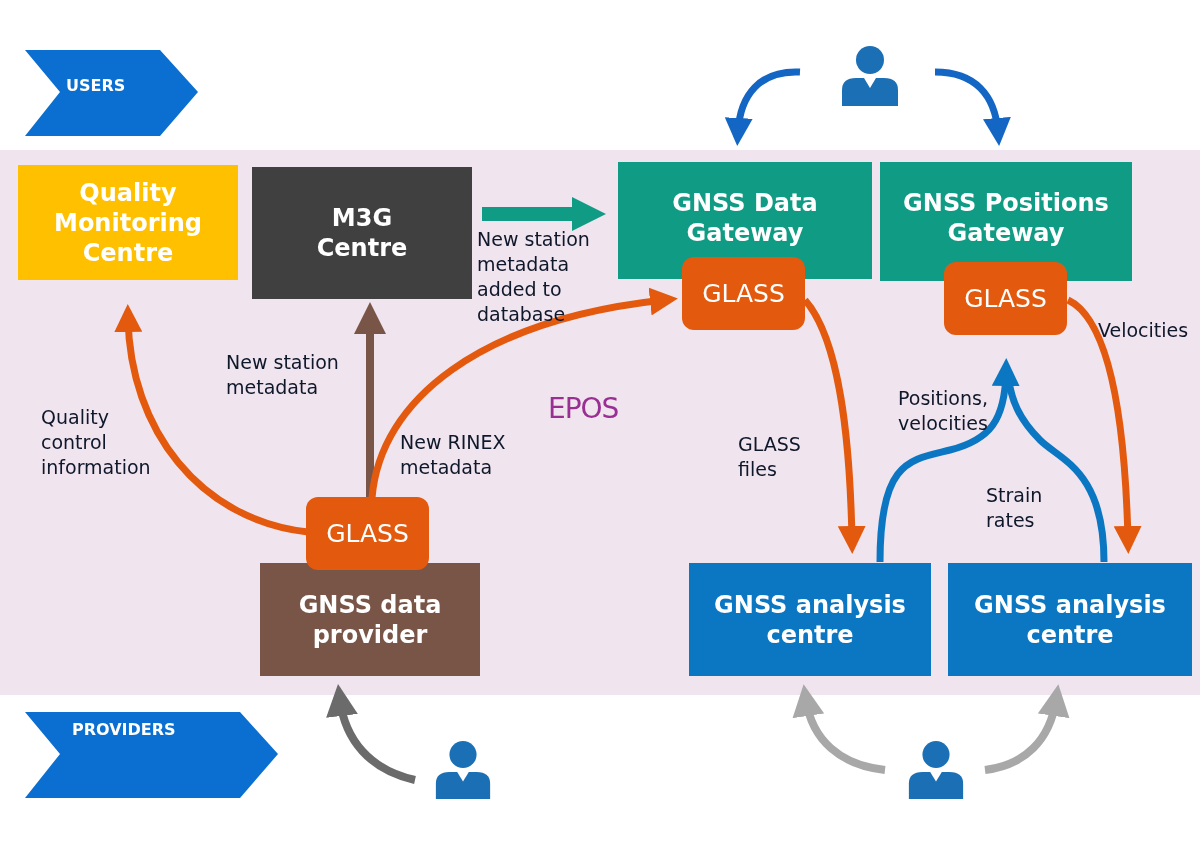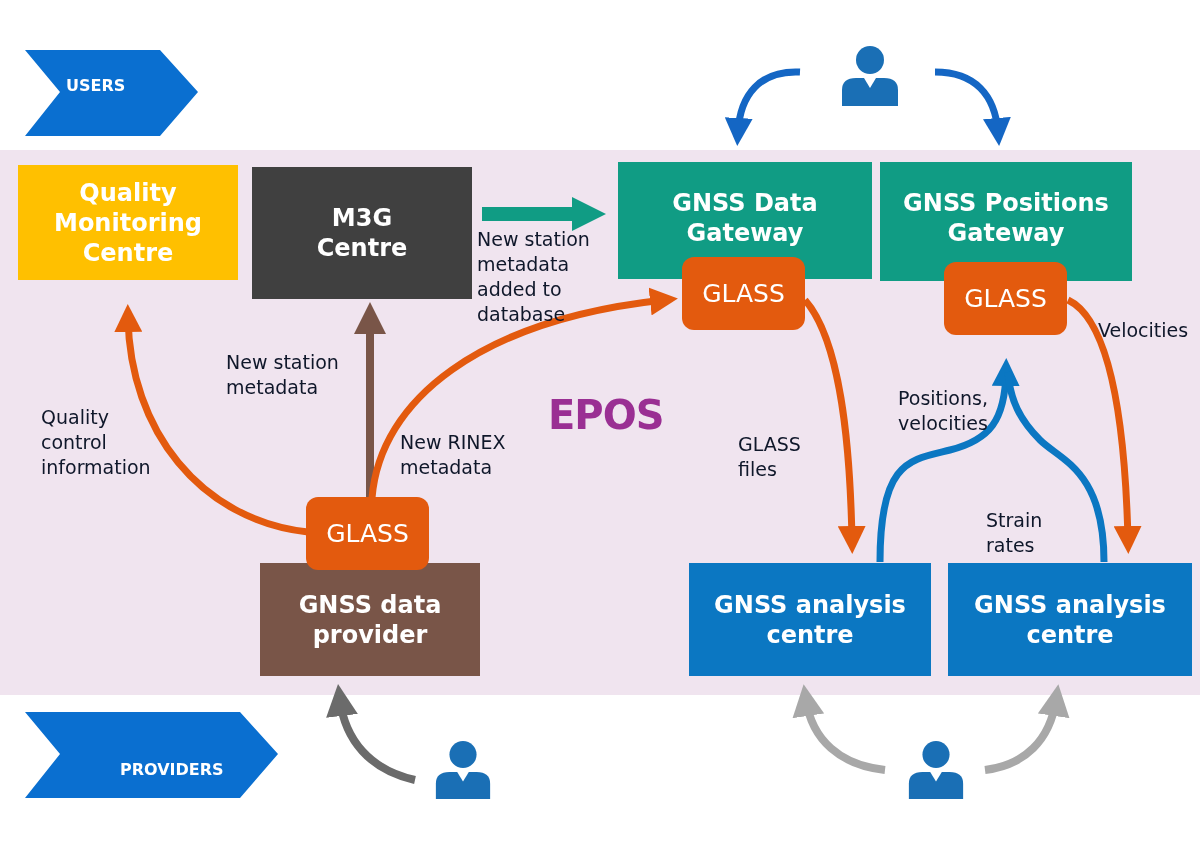--- a/index.html
+++ b/index.html
@@ -4,21 +4,21 @@
 <style>
   html, body { margin: 0; padding: 0; }
   body { width: 1200px; height: 847px; position: relative; background: #ffffff; overflow: hidden; font-family: "DejaVu Sans", sans-serif; }
   .band { position: absolute; left: 0; top: 150px; width: 1200px; height: 545px; background: #f0e4ef; }
   .box { position: absolute; display: flex; align-items: center; justify-content: center; text-align: center; color: #fff; font-weight: bold; font-size: 24px; line-height: 30px; white-space: pre-line; }
   .glass { position: absolute; display: flex; align-items: center; justify-content: center; color: #fff; font-size: 25px; background: #e35a0e; border-radius: 12px; }
   .lbl { position: absolute; color: #0f172a; font-size: 19px; line-height: 25px; white-space: pre-line; }
   .chev { position: absolute; color: #fff; font-weight: bold; font-size: 16px; display: flex; align-items: center; }
   svg.overlay { position: absolute; left: 0; top: 0; width: 1200px; height: 847px; pointer-events: none; }
   .person { position: absolute; }
-  .epos { position: absolute; left: 548px; top: 392px; font-weight: bold; font-size: 40px; color: #9a2f93; letter-spacing: -1px; }
+  .epos { position: absolute; left: 548px; top: 392px; font-weight: normal; font-size: 28px; color: #9a2f93; letter-spacing: -1px; }
 </style>
 </head>
 <body>
 
 <div class="band"></div>
 
 <svg class="overlay" viewBox="0 0 1200 847">
   <defs>
     <marker id="ahO" markerWidth="4" markerHeight="4" refX="2" refY="2" orient="auto">
         <path d="M0,0 L4,2 L0,4 Z" fill="#e35a0e"></path>
@@ -62,21 +62,21 @@
 
   <path d="M800,72 C760,70 740,95 738,132" stroke="#1466c4" stroke-width="7" fill="none" marker-end="url(#ahU)"></path>
   <path d="M935,72 C975,72 995,95 998,132" stroke="#1466c4" stroke-width="7" fill="none" marker-end="url(#ahU)"></path>
 
   <path d="M415,780 C370,770 345,740 340,700" stroke="#6b6b6b" stroke-width="8" fill="none" marker-end="url(#ahG)"></path>
   <path d="M885,770 C840,765 812,740 806,700" stroke="#a8a8a8" stroke-width="8" fill="none" marker-end="url(#ahL)"></path>
   <path d="M985,770 C1025,765 1050,740 1056,700" stroke="#a8a8a8" stroke-width="8" fill="none" marker-end="url(#ahL)"></path>
 </svg>
 
 <div class="chev" style="left:66px;top:76px;">USERS</div>
-<div class="chev" style="left:72px;top:760px;margin-left:48px;">PROVIDERS</div>
+<div class="chev" style="left:72px;top:720px;">PROVIDERS</div>
 
 <div class="box" style="left:18px;top:165px;width:220px;height:115px;background:#ffc000;">Quality
 Monitoring
 Centre</div>
 <div class="box" style="left:252px;top:167px;width:220px;height:132px;background:#404040;">M3G
 Centre</div>
 <div class="box" style="left:618px;top:162px;width:254px;height:117px;background:#109c84;align-items:flex-start;padding-top:26px;box-sizing:border-box;">GNSS Data
 Gateway</div>
 <div class="box" style="left:880px;top:162px;width:252px;height:119px;background:#109c84;align-items:flex-start;padding-top:26px;box-sizing:border-box;">GNSS Positions
 Gateway</div>
@@ -100,21 +100,21 @@
 <div class="lbl" style="left:41px;top:405px;">Quality
 control
 information</div>
 <div class="lbl" style="left:400px;top:430px;">New RINEX
 metadata</div>
 <div class="lbl" style="left:738px;top:432px;">GLASS
 files</div>
 <div class="lbl" style="left:898px;top:386px;">Positions,
 velocities</div>
 <div class="lbl" style="left:1098px;top:318px;">Velocities</div>
-<div class="lbl" style="left:986px;top:508px;">Strain
+<div class="lbl" style="left:986px;top:483px;">Strain
 rates</div>
 
 <div class="epos">EPOS</div>
 
 <svg class="person" style="left:838px;top:44px;" width="64" height="62" viewBox="0 0 64 62">
   <circle cx="32" cy="16" r="14" fill="#1a6fb5"></circle>
   <path d="M4,62 L4,46 Q4,34 18,34 L46,34 Q60,34 60,46 L60,62 Z" fill="#1a6fb5"></path>
   <path d="M26,34 L32,44 L38,34 Z" fill="#fff"></path>
 </svg>
 <svg class="person" style="left:432px;top:738px;" width="62" height="62" viewBox="0 0 64 62">

